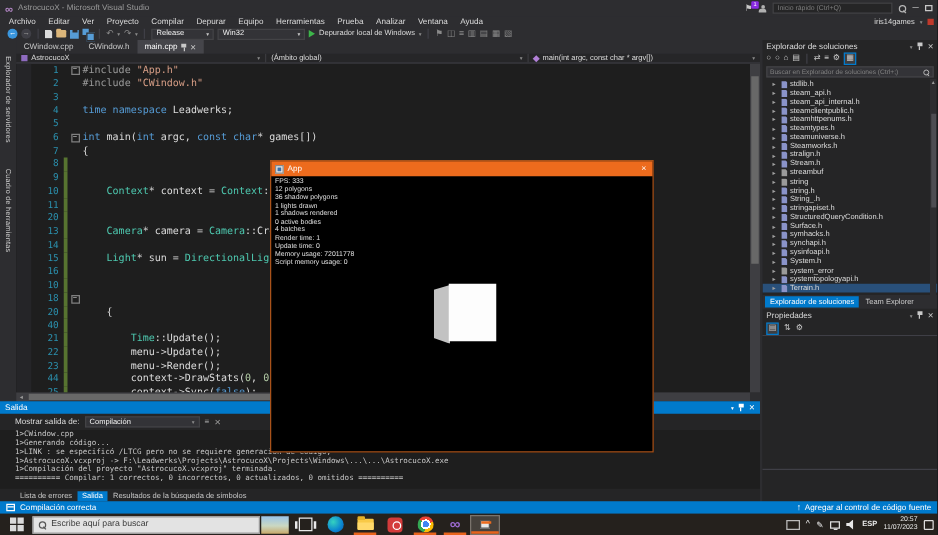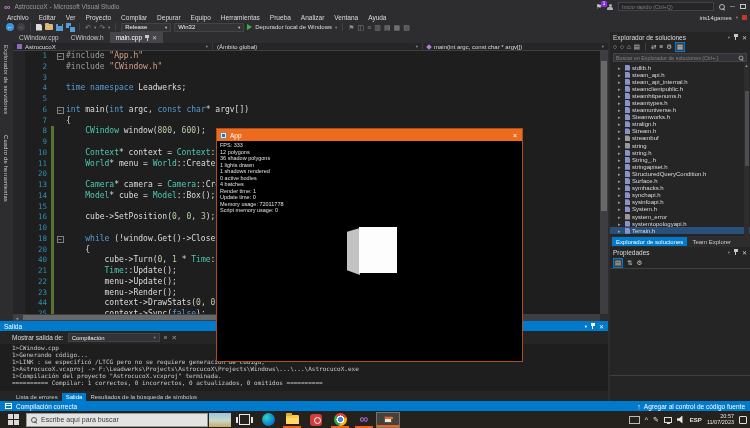--- a/index.html
+++ b/index.html
@@ -370,106 +370,101 @@
           <span class="tkb"></span>
           <span class="fd"></span>
           <span class="ct"></span>
         </div>
         <div class="cl">
           <span class="ln">6</span>
           <span class="tkb"></span>
           <span class="fd">
             <i class="fbox">−</i>
           </span>
-          <span class="ct"><span class="c-kw">int</span><span class="c-pl"> main(</span><span class="c-kw">int</span><span class="c-pl"> argc, </span><span class="c-kw">const</span><span class="c-pl"> </span><span class="c-kw">char</span><span class="c-pl">* argv[])</span></span>
+          <span class="ct"><span class="c-kw">int</span><span class="c-pl"> main(</span><span class="c-kw">int</span><span class="c-pl"> argc, </span><span class="c-kw">const</span><span class="c-pl"> </span><span class="c-kw">char</span><span class="c-pl">* games[])</span></span>
         </div>
         <div class="cl">
           <span class="ln">7</span>
           <span class="tkb"></span>
           <span class="fd"></span>
           <span class="ct"><span class="c-pl">{</span></span>
         </div>
         <div class="cl">
           <span class="ln">8</span>
           <span class="tkb on"></span>
           <span class="fd"></span>
-          <span class="ct"><span class="c-pl">    </span><span class="c-ty">CWindow</span><span class="c-pl"> window(</span><span class="c-num">800</span><span class="c-pl">, </span><span class="c-num">600</span><span class="c-pl">);</span></span>
         </div>
         <div class="cl">
           <span class="ln">9</span>
           <span class="tkb on"></span>
           <span class="fd"></span>
           <span class="ct"></span>
         </div>
         <div class="cl">
           <span class="ln">10</span>
           <span class="tkb on"></span>
           <span class="fd"></span>
           <span class="ct"><span class="c-pl">    </span><span class="c-ty">Context</span><span class="c-pl">* context = </span><span class="c-ty">Context</span><span class="c-pl">::Create</span></span>
         </div>
         <div class="cl">
           <span class="ln">11</span>
           <span class="tkb on"></span>
           <span class="fd"></span>
-          <span class="ct"><span class="c-pl">    </span><span class="c-ty">World</span><span class="c-pl">* menu = </span><span class="c-ty">World</span><span class="c-pl">::Create</span></span>
         </div>
         <div class="cl">
           <span class="ln">20</span>
           <span class="tkb on"></span>
           <span class="fd"></span>
           <span class="ct"></span>
         </div>
         <div class="cl">
           <span class="ln">13</span>
           <span class="tkb on"></span>
           <span class="fd"></span>
           <span class="ct"><span class="c-pl">    </span><span class="c-ty">Camera</span><span class="c-pl">* camera = </span><span class="c-ty">Camera</span><span class="c-pl">::Cre</span></span>
         </div>
         <div class="cl">
           <span class="ln">14</span>
           <span class="tkb on"></span>
           <span class="fd"></span>
-          <span class="ct"><span class="c-pl">    </span><span class="c-ty">Model</span><span class="c-pl">* cube = </span><span class="c-ty">Model</span><span class="c-pl">::Box();</span></span>
         </div>
         <div class="cl">
           <span class="ln">15</span>
           <span class="tkb on"></span>
           <span class="fd"></span>
+          <span class="ct"><span class="c-pl">    </span><span class="c-ty">Light</span><span class="c-pl">* sun = </span><span class="c-ty">DirectionalLig</span></span>
         </div>
         <div class="cl">
           <span class="ln">16</span>
           <span class="tkb on"></span>
           <span class="fd"></span>
-          <span class="ct"><span class="c-pl">    cube-&gt;SetPosition(</span><span class="c-num">0</span><span class="c-pl">, </span><span class="c-num">0</span><span class="c-pl">, </span><span class="c-num">3</span><span class="c-pl">);</span></span>
         </div>
         <div class="cl">
           <span class="ln">10</span>
           <span class="tkb on"></span>
           <span class="fd"></span>
           <span class="ct"></span>
         </div>
         <div class="cl">
           <span class="ln">18</span>
           <span class="tkb on"></span>
           <span class="fd">
             <i class="fbox">−</i>
           </span>
-          <span class="ct"><span class="c-pl">    </span><span class="c-kw">while</span><span class="c-pl"> (!window.Get()-&gt;Close</span></span>
         </div>
         <div class="cl">
           <span class="ln">20</span>
           <span class="tkb on"></span>
           <span class="fd"></span>
           <span class="ct"><span class="c-pl">    {</span></span>
         </div>
         <div class="cl">
           <span class="ln">40</span>
           <span class="tkb on"></span>
           <span class="fd"></span>
-          <span class="ct"><span class="c-pl">        cube-&gt;Turn(</span><span class="c-num">0</span><span class="c-pl">, </span><span class="c-num">1</span><span class="c-pl"> * </span><span class="c-ty">Time</span><span class="c-pl">:</span></span>
         </div>
         <div class="cl">
           <span class="ln">21</span>
           <span class="tkb on"></span>
           <span class="fd"></span>
           <span class="ct"><span class="c-pl">        </span><span class="c-ty">Time</span><span class="c-pl">::Update();</span></span>
         </div>
         <div class="cl">
           <span class="ln">22</span>
           <span class="tkb on"></span>

